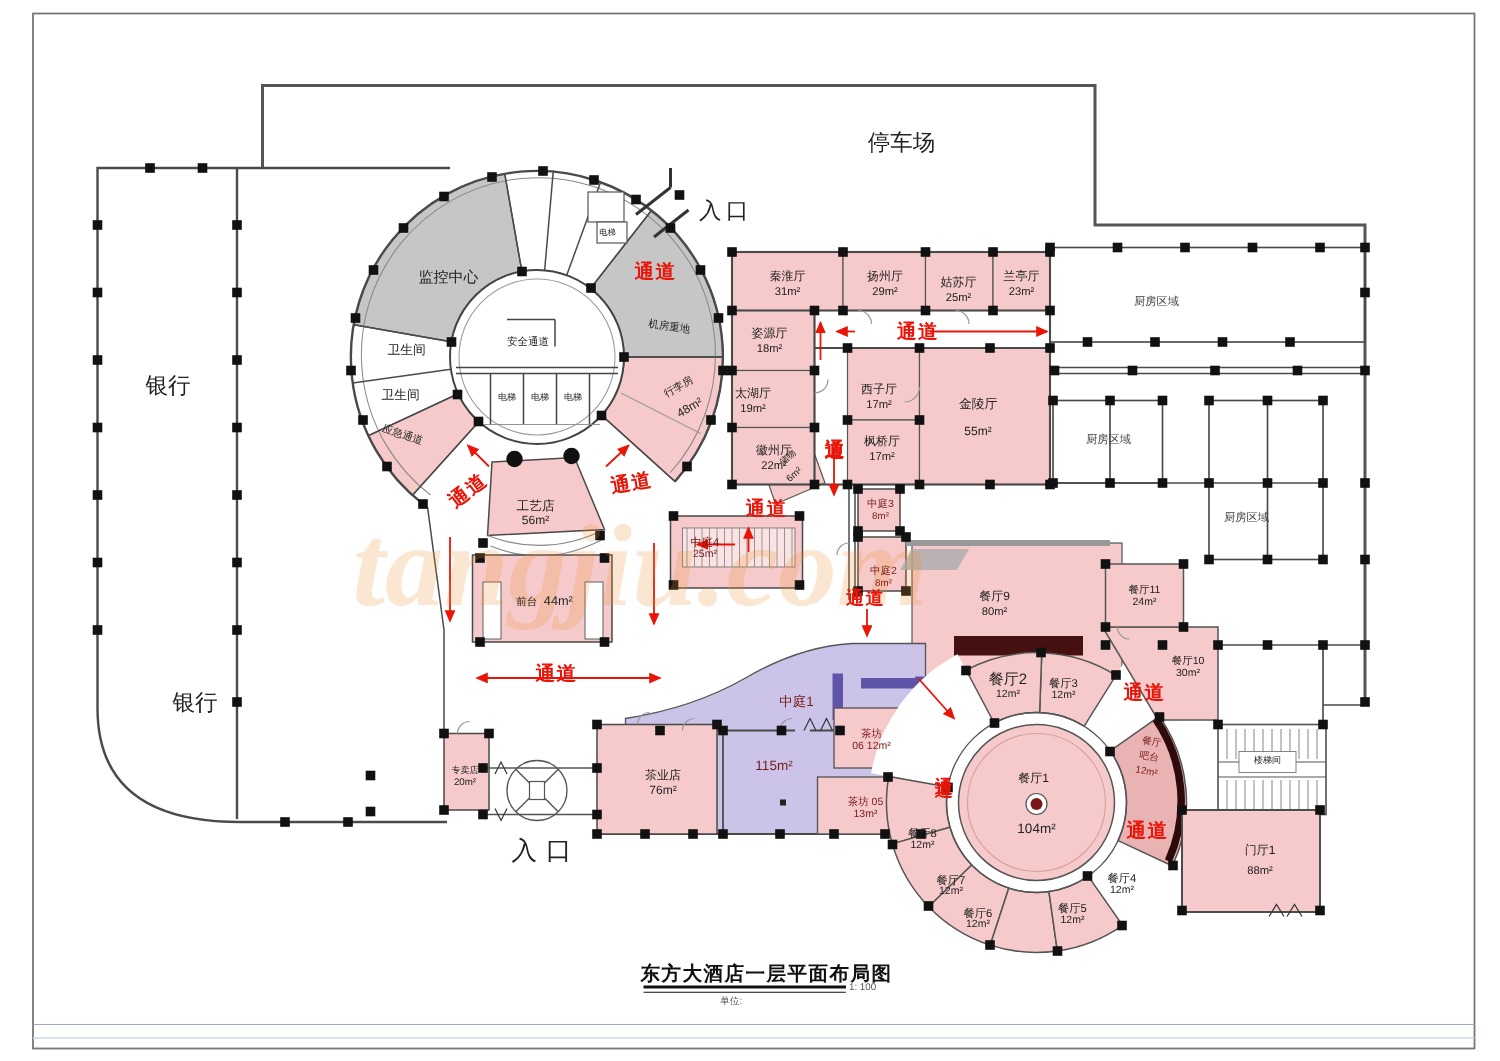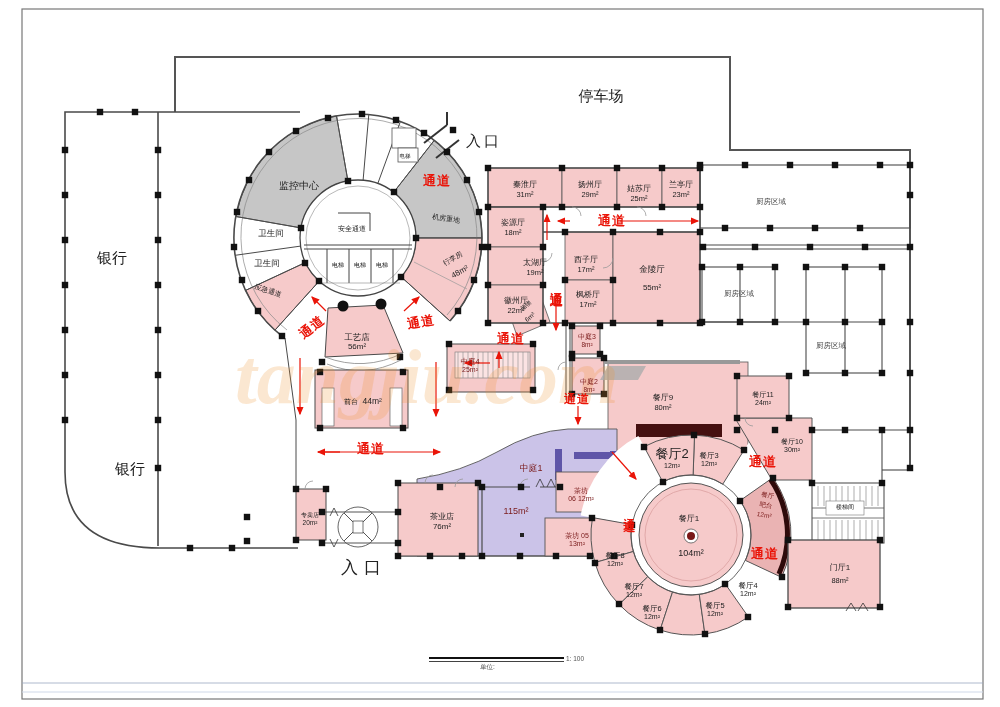--- a/index.html
+++ b/index.html
@@ -545,21 +545,21 @@
       <span class="ra">25m²</span>
     </div>
 <div class="lb rm" style="left:681px;top:189px">
       <span class="rn">兰亭厅</span>
       <span class="ra">23m²</span>
     </div>
 <div class="lb rm" style="left:513px;top:227px">
       <span class="rn">姿源厅</span>
       <span class="ra">18m²</span>
     </div>
-<div class="lb rm" style="left:535px;top:267px">
+<div class="lb rm" style="left:502px;top:267px">
       <span class="rn">太湖厅</span>
       <span class="ra">19m²</span>
     </div>
 <div class="lb rm" style="left:516px;top:305px">
       <span class="rn">徽州厅</span>
       <span class="ra">22m²</span>
     </div>
 <div class="lb rm" style="left:586px;top:264px">
       <span class="rn">西子厅</span>
       <span class="ra">17m²</span>
@@ -633,21 +633,21 @@
     </div>
 <div class="lb" style="left:845px;top:508px;font-size:6px">楼梯间</div>
 <div class="lb rm" style="left:840px;top:574px;line-height:1.6">
       <span class="rn">门厅1</span>
       <span class="ra">88m²</span>
     </div>
 
 <div class="lb" style="left:689px;top:519px;font-size:8px">餐厅1</div>
 <div class="lb" style="left:691px;top:553px;font-size:9px">104m²</div>
 <div class="lb rm" style="left:672px;top:458px">
-      <span style="font-size:13px">餐厅2</span>
+      <span style="font-size:10px">餐厅2</span>
       <span style="font-size:7px">12m²</span>
     </div>
 <div class="lb rm" style="left:709px;top:460px">
       <span style="font-size:7.5px">餐厅3</span>
       <span style="font-size:7px">12m²</span>
     </div>
 <div class="lb rm" style="left:748px;top:590px">
       <span style="font-size:7.5px">餐厅4</span>
       <span style="font-size:7px">12m²</span>
     </div>
@@ -661,20 +661,21 @@
     </div>
 <div class="lb rm" style="left:634px;top:591px">
       <span style="font-size:7.5px">餐厅7</span>
       <span style="font-size:7px">12m²</span>
     </div>
 <div class="lb rm" style="left:615px;top:560px">
       <span style="font-size:7.5px">餐厅8</span>
       <span style="font-size:7px">12m²</span>
     </div>
 
+<div id="title-main">东方大酒店一层平面布局图</div>
 <svg style="position:absolute;left:0;top:0;z-index:6;pointer-events:none" width="1000" height="707">
   <line x1="429" y1="658" x2="564" y2="658" stroke="#111" stroke-width="2"></line>
   <line x1="429" y1="661.5" x2="564" y2="661.5" stroke="#111" stroke-width="0.8"></line>
 </svg>
 <div id="title-scale">1: 100</div>
 <div id="title-unit">单位:</div>
 
 </div>
 
 </body></html>

